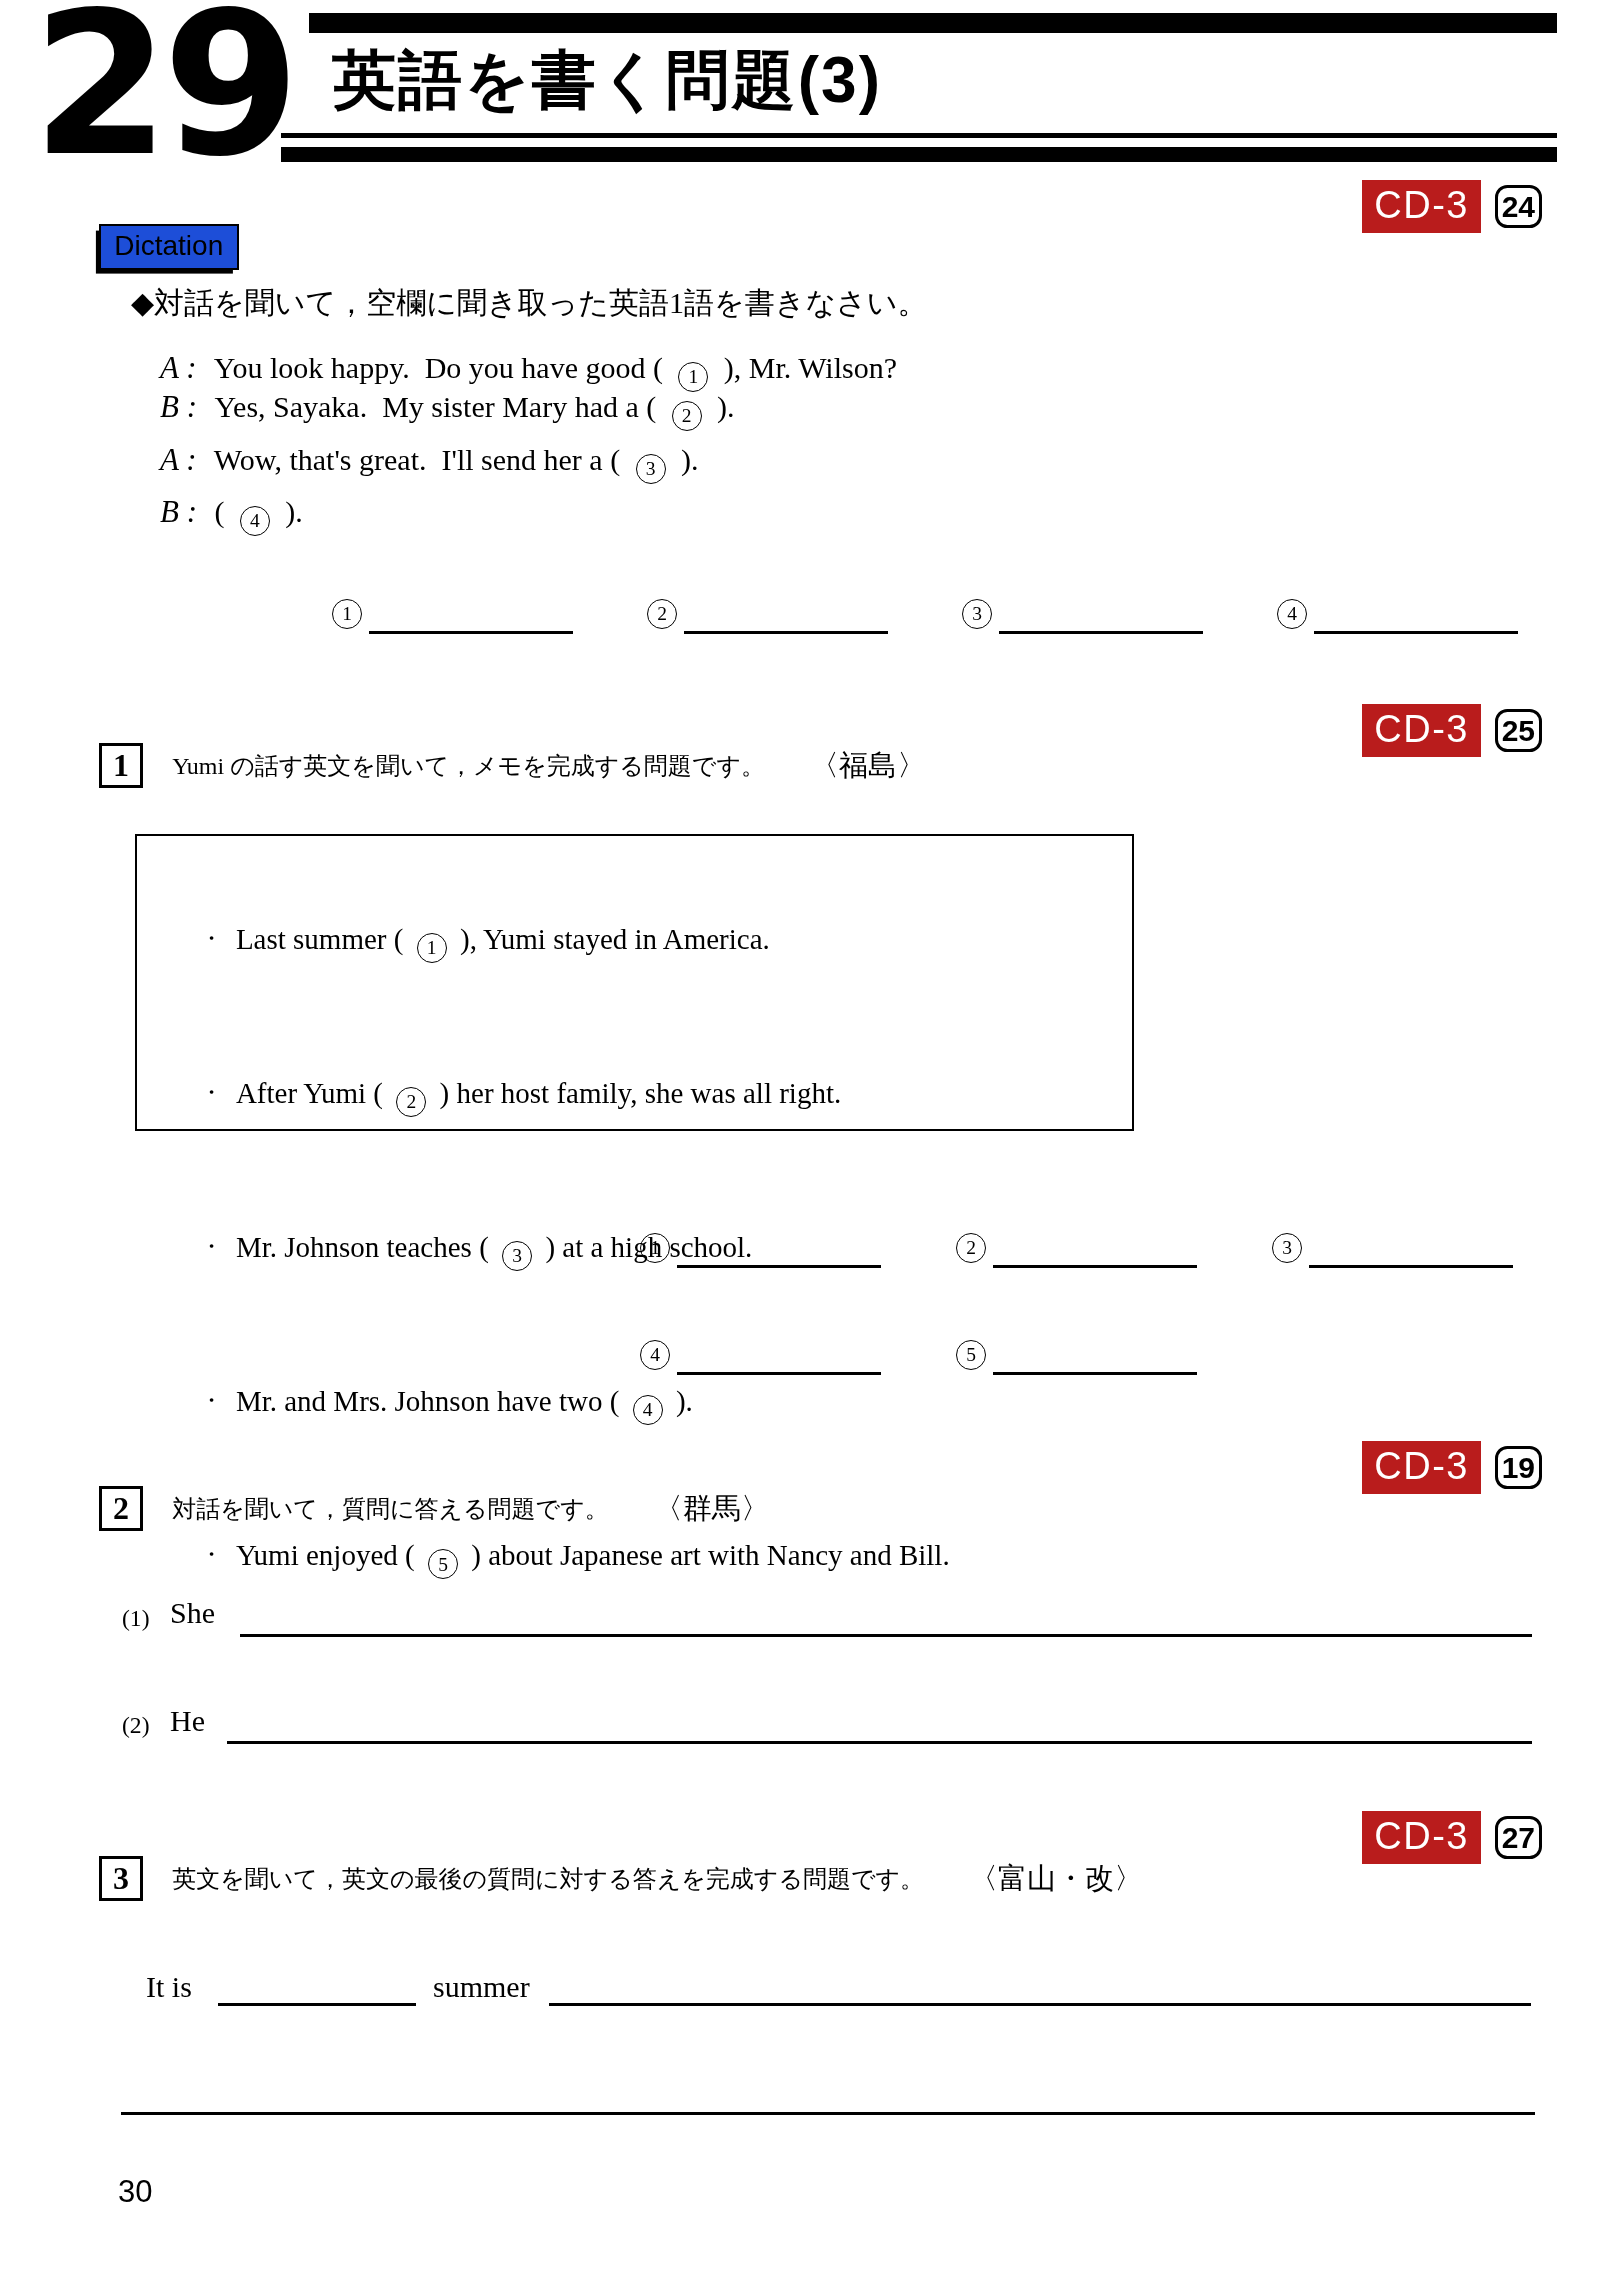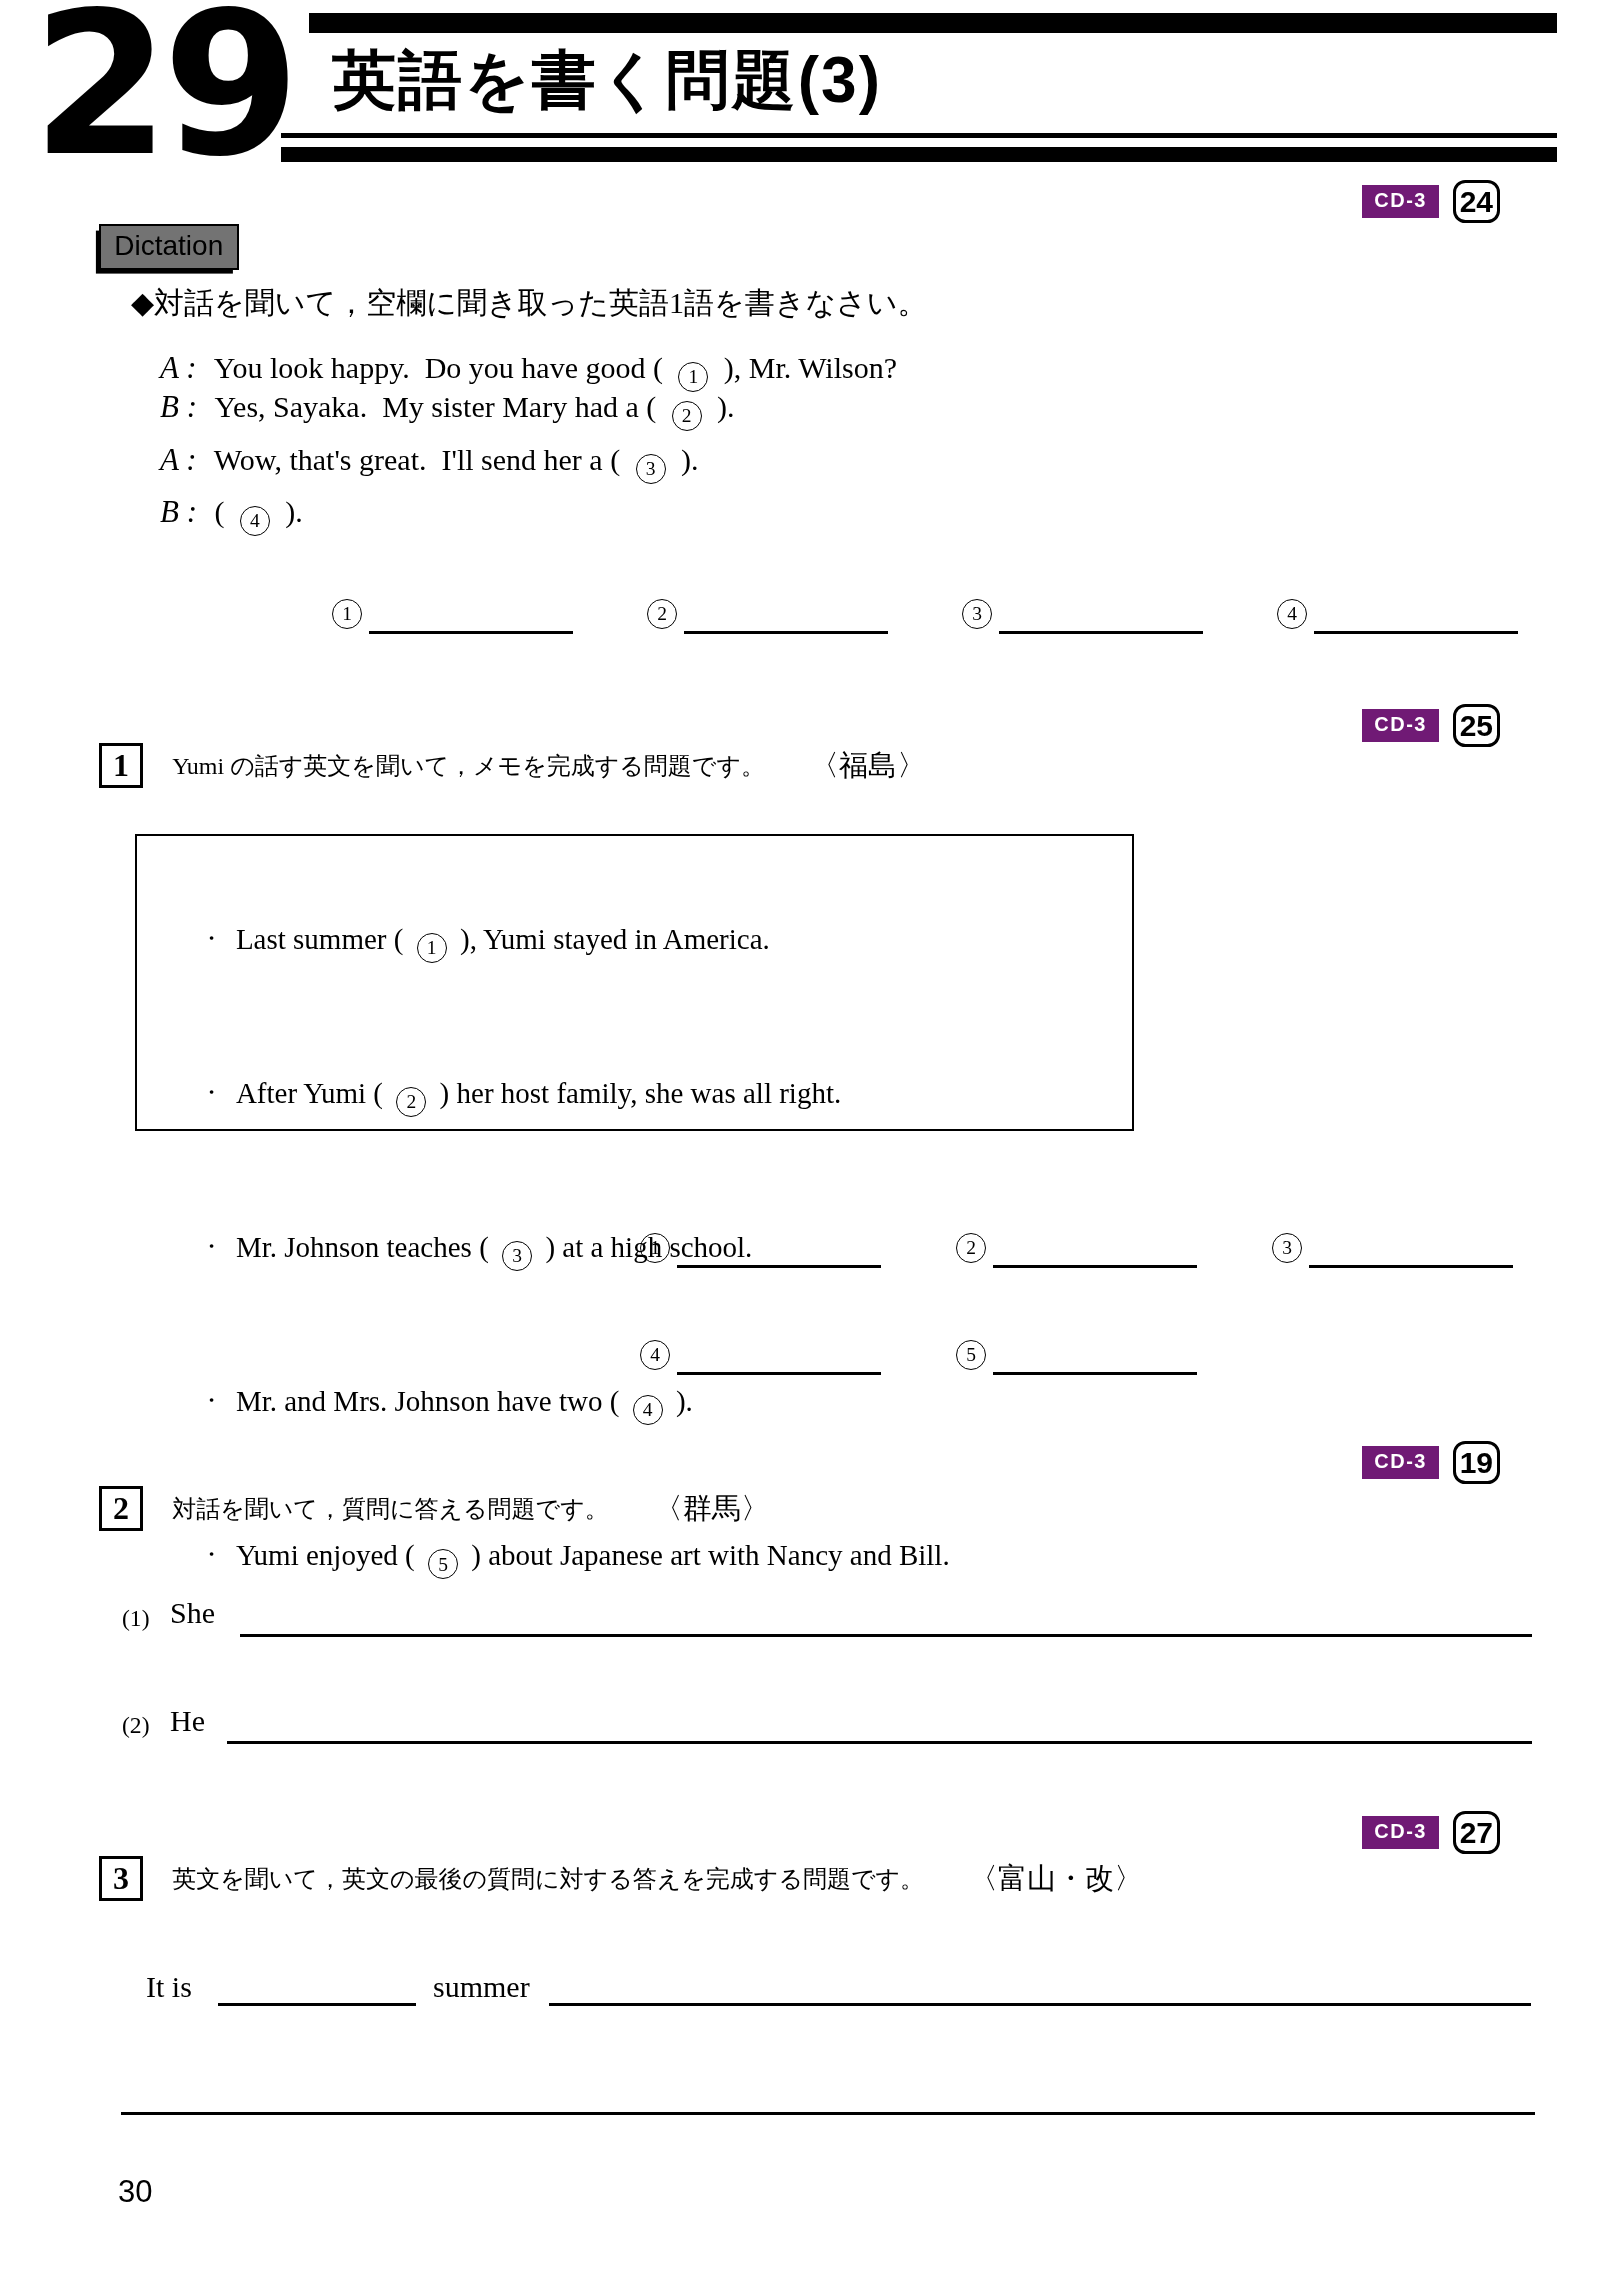--- a/index.html
+++ b/index.html
@@ -18,32 +18,32 @@
   .title-bar{left:309px;top:13.3px;width:1248px;height:19.5px;background:#000;}
   .page-title{
     left:332px;top:37px;font-size:64px;font-weight:bold;letter-spacing:2.1px;
     font-family:Liberation Sans, sans-serif;
   }
   .rule-thin{left:281px;top:133px;width:1276px;height:4.6px;background:#000;}
   .rule-thick{left:281px;top:147px;width:1276px;height:15.4px;background:#000;}
 
   
   .cd-badge{display:flex;align-items:center;gap:13.3px;font-family:"Liberation Sans","DejaVu Sans",sans-serif;}
-  .cd-label{background:#701a75;color:#fff;font-size:20px;font-weight:bold;padding:4.1px 12.3px 6.2px;letter-spacing:1.5px;}
+  .cd-label{background:#b91c1c;color:#fff;font-size:38px;font-weight:normal;padding:4.1px 12.3px 6.2px;letter-spacing:1.5px;}
   .cd-num{
     border:3.6px solid #000;border-radius:12.3px;font-size:30px;font-weight:bold;
     min-width:31px;height:37px;display:flex;align-items:center;justify-content:center;
     padding:0 4.1px;box-sizing:content-box;
   }
 
   
   .dict-tag{
     left:99px;top:224px;border:2.6px solid #000;padding:4.1px 13.3px 6.2px;
     font-family:"Liberation Sans","DejaVu Sans",sans-serif;font-size:28px;
-    box-shadow:-4.6px 5.1px 0 -1.5px #000;background:#737373;
+    box-shadow:-4.6px 5.1px 0 -1.5px #000;background:#1d4ed8;
   }
   .instruction{left:131px;top:283px;font-size:30px;}
 
   .dlg-row{left:160px;font-size:30px;}
   .speaker{font-style:italic;font-size:31px;margin-right:17.4px;}
   .circ{
     display:inline-flex;width:28px;height:28px;border:1.5px solid #000;border-radius:50%;
     align-items:center;justify-content:center;font-size:19.5px;line-height:1;
     margin:0 15.4px;vertical-align:-5.1px;font-family:"Liberation Serif",serif;
   }

